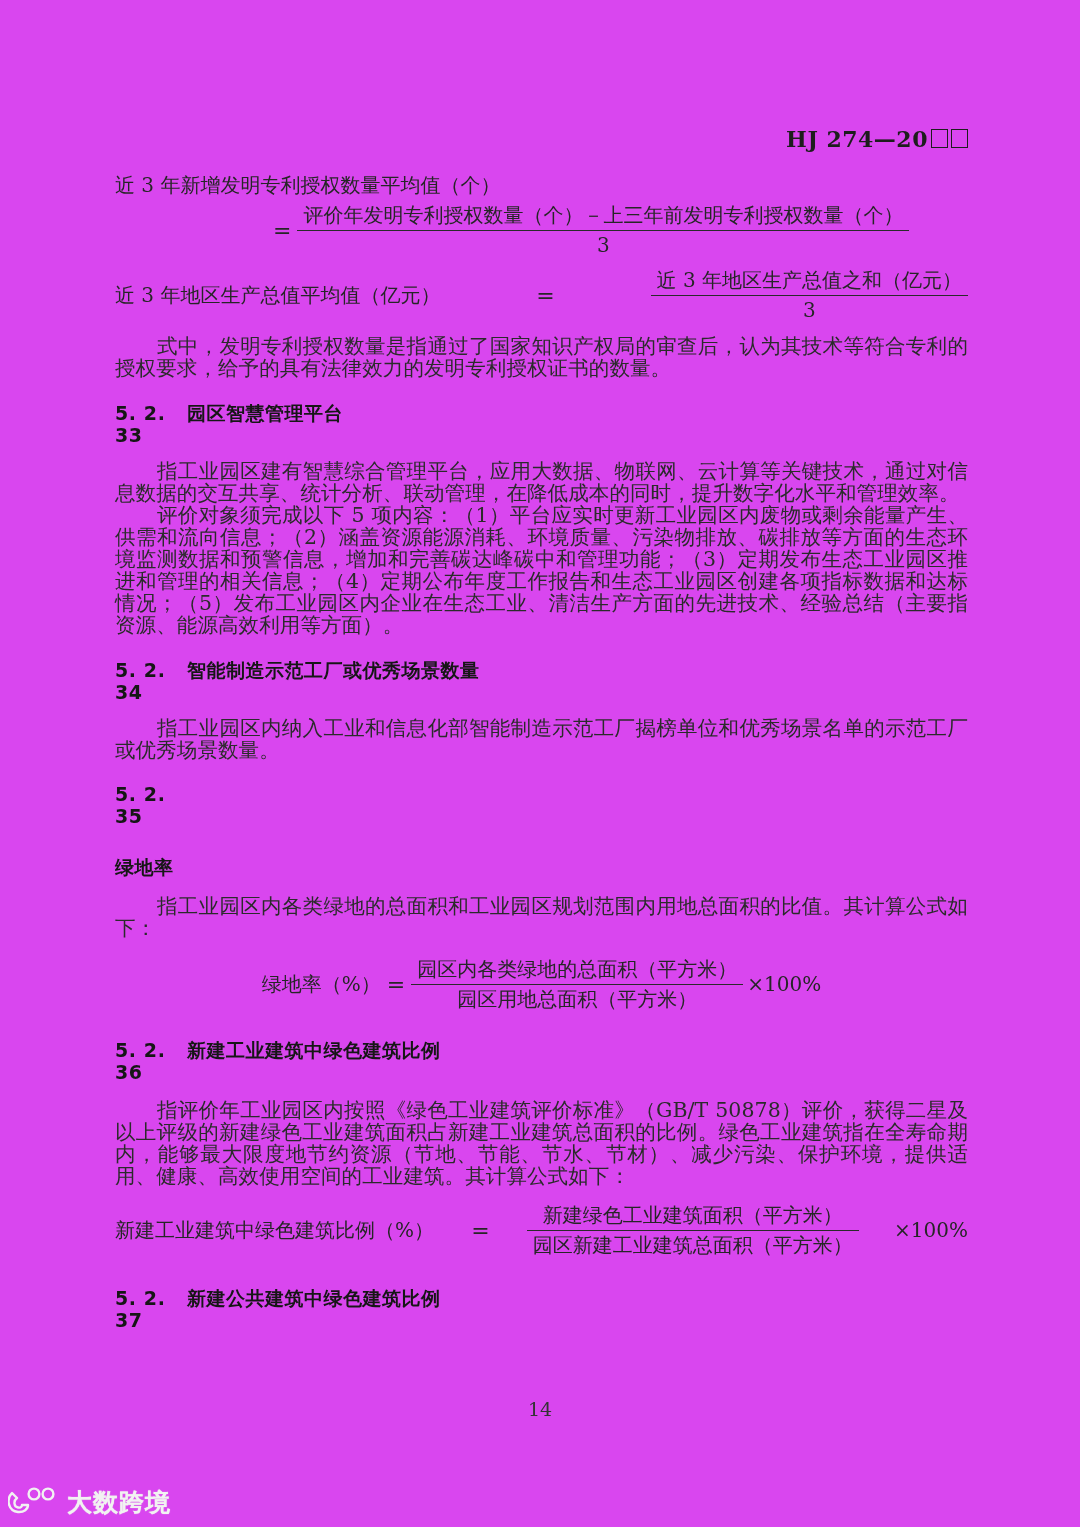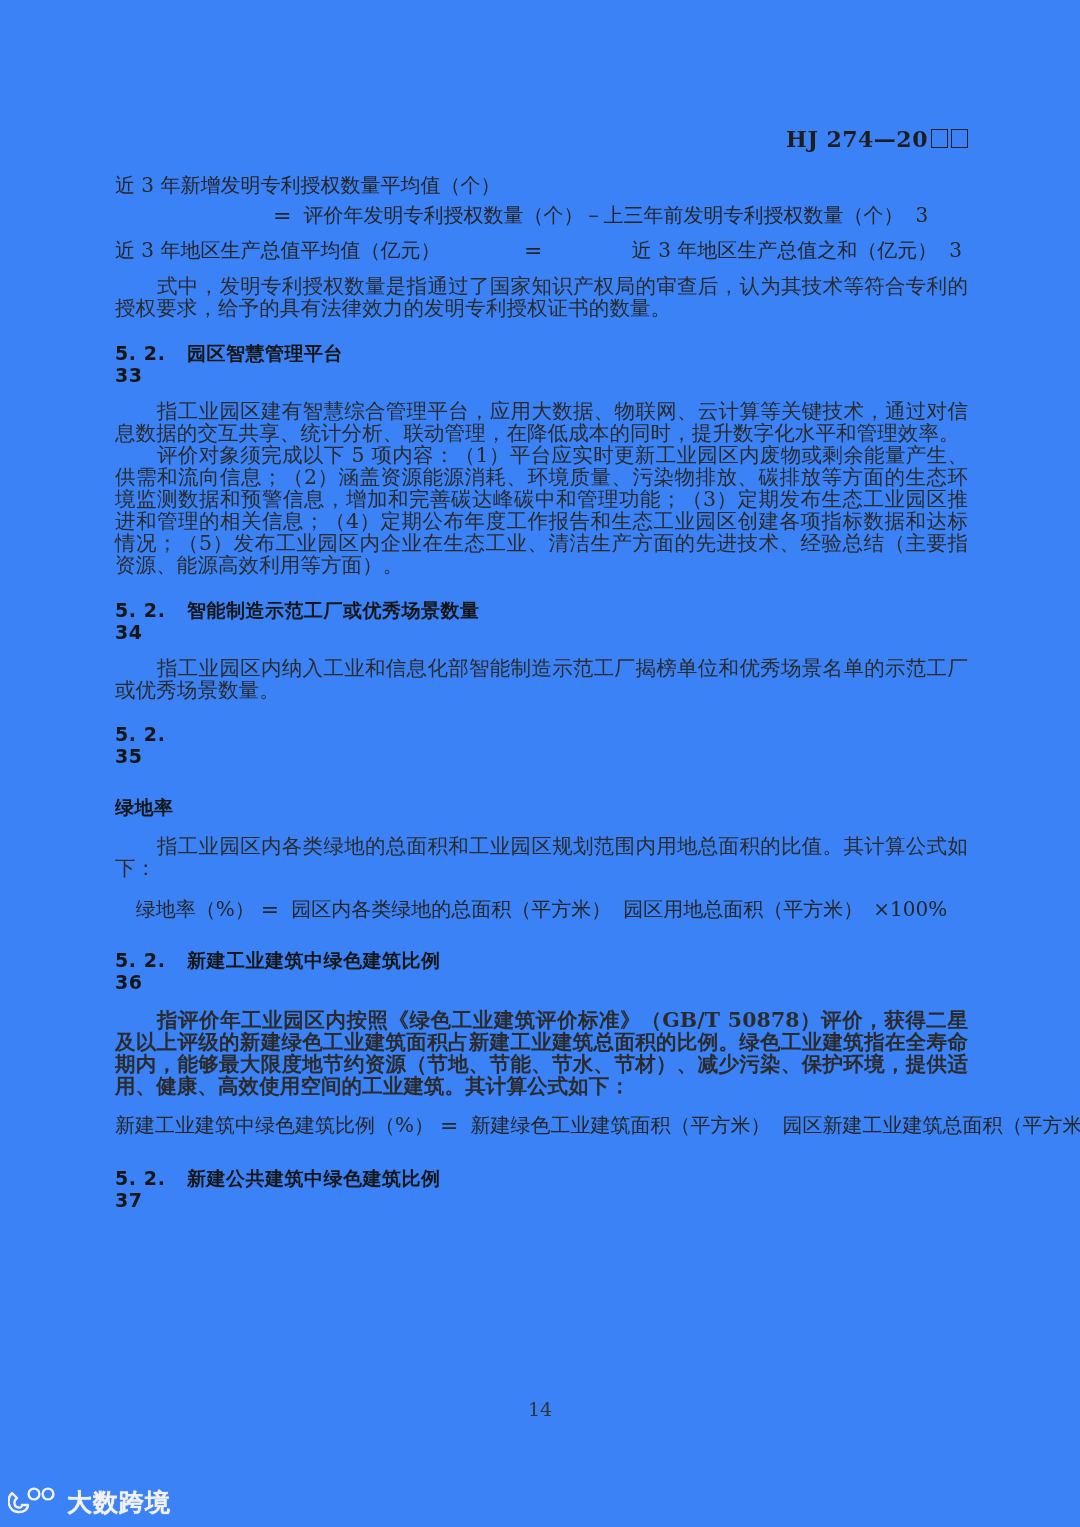--- a/index.html
+++ b/index.html
@@ -12,21 +12,21 @@
     height: 1527px;
     position: relative;
     font-family: "DejaVu Serif", "Liberation Serif", serif;
     color: #2a2a2a;
     overflow: hidden;
   }
 
   .page {
     position: absolute;
     inset: 0;
-    background: #3b82f6;
+    background: #d946ef;
   }
 
   
   .header {
     position: absolute;
     top: 126px;
     left: 0;
     right: 112px;
     text-align: right;
     font-family: "DejaVu Serif", "Liberation Serif", serif;
@@ -99,21 +99,21 @@
     color: #262626;
     white-space: nowrap;
   }
   .eq-op {
     font-size: 22px;
     padding: 0 6px;
     font-family: "DejaVu Serif", "Liberation Serif", serif;
   }
   .frac {
     display: inline-flex;
-    flex-direction: row;
+    flex-direction: column;
     align-items: stretch;
     text-align: center;
     vertical-align: middle;
   }
   .frac .num-line,
   .frac .den-line {
     padding: 2px 6px;
     white-space: nowrap;
     font-size: 20px;
   }
@@ -224,21 +224,21 @@
           <span class="den-line">园区用地总面积（平方米）</span>
         </span>
         <span class="eq-tail">×100%</span>
       </div>
     </div>
 
     <div class="heading" style="margin-top:24px;">
       <span class="num">5. 2. 36</span>
       <span class="ttl">新建工业建筑中绿色建筑比例</span>
     </div>
-    <p class="para indent" style="margin-top:16px;font-weight:bold;">指评价年工业园区内按照《绿色工业建筑评价标准》（GB/T 50878）评价，获得二星及以上评级的新建绿色工业建筑面积占新建工业建筑总面积的比例。绿色工业建筑指在全寿命期内，能够最大限度地节约资源（节地、节能、节水、节材）、减少污染、保护环境，提供适用、健康、高效使用空间的工业建筑。其计算公式如下：</p>
+    <p class="para indent" style="margin-top:16px;">指评价年工业园区内按照《绿色工业建筑评价标准》（GB/T 50878）评价，获得二星及以上评级的新建绿色工业建筑面积占新建工业建筑总面积的比例。绿色工业建筑指在全寿命期内，能够最大限度地节约资源（节地、节能、节水、节材）、减少污染、保护环境，提供适用、健康、高效使用空间的工业建筑。其计算公式如下：</p>
 
     <div class="eq-block" style="margin-top:14px;">
       <div class="eq-row" style="justify-content:space-between;">
         <span>新建工业建筑中绿色建筑比例（%）</span>
         <span class="eq-op">=</span>
         <span class="frac">
           <span class="num-line">新建绿色工业建筑面积（平方米）</span>
           <span class="bar"></span>
           <span class="den-line">园区新建工业建筑总面积（平方米）</span>
         </span>

